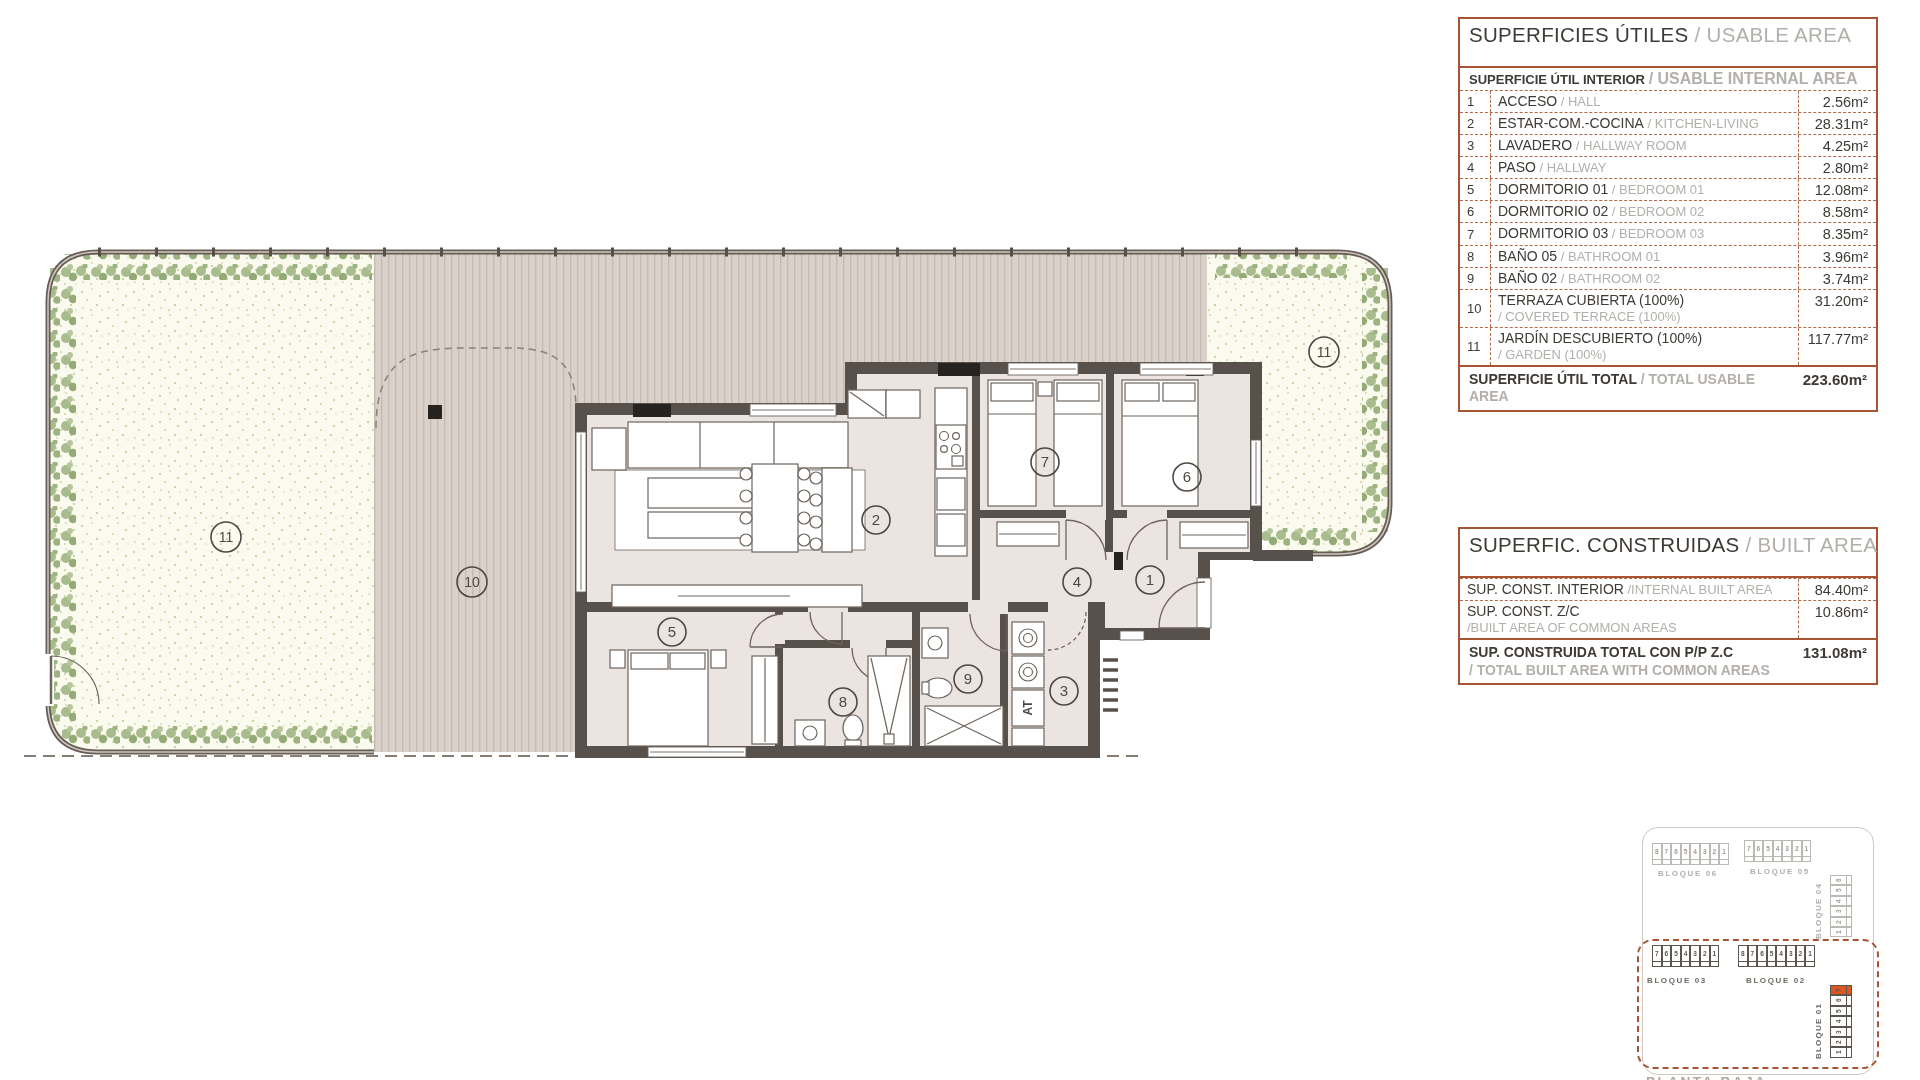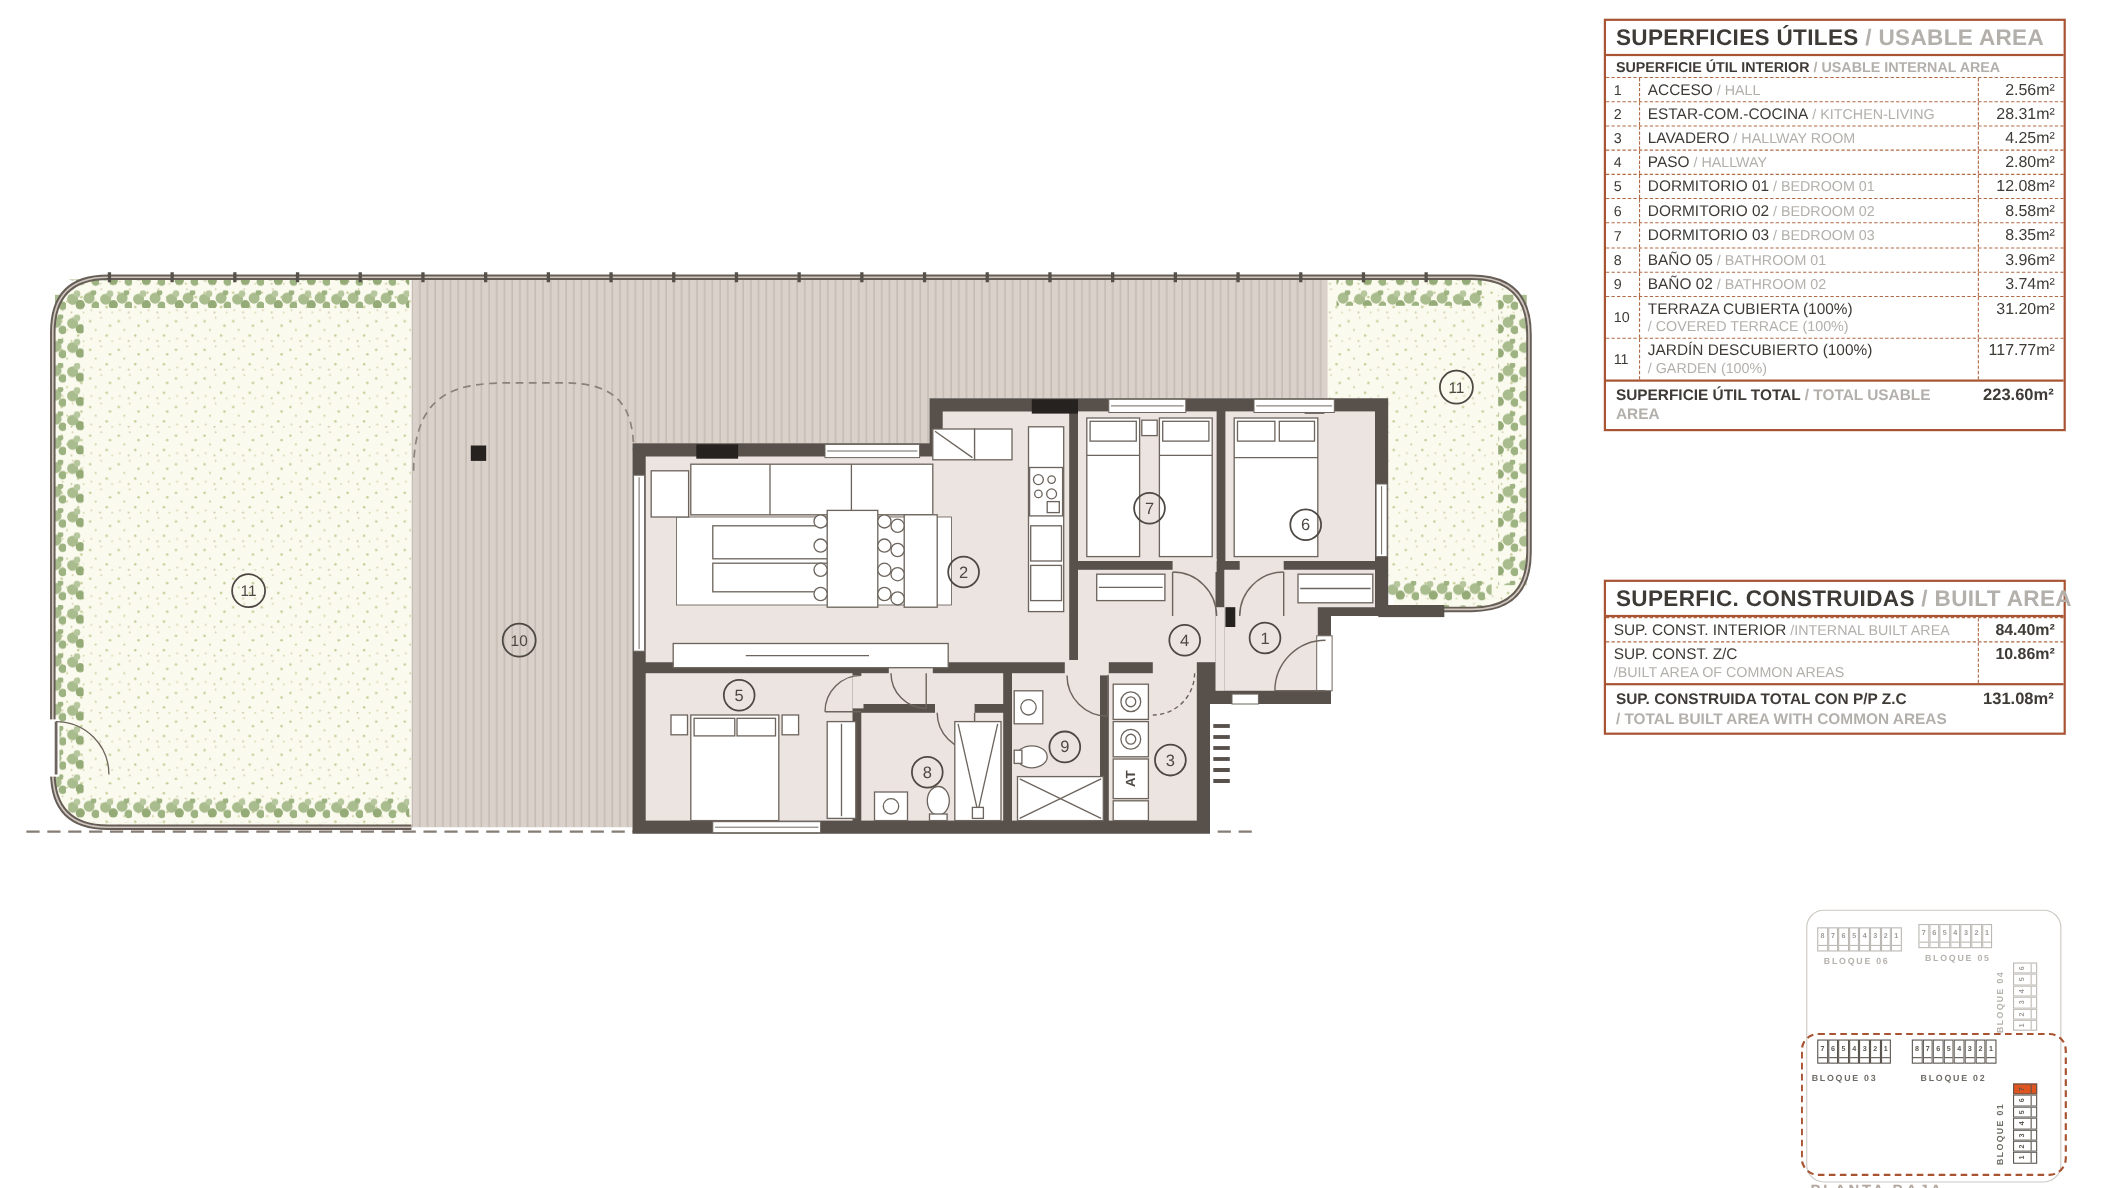--- a/index.html
+++ b/index.html
@@ -9,37 +9,37 @@
   html,body{margin:0;padding:0}
   body{width:1920px;height:1080px;position:relative;overflow:hidden;background:#fff;
        font-family:"Liberation Sans","DejaVu Sans",sans-serif;color:var(--ink)}
   svg text{font-family:"Liberation Sans","DejaVu Sans",sans-serif}
 
   
   .panel{position:absolute;left:1458px;width:420px;background:#fff;
          border:2px solid var(--accent);box-sizing:border-box}
   .panel.usable{top:17px}
   .panel.built{top:527px}
-  .phead{padding:4px 9px 2px;font-size:20.5px;font-weight:bold;letter-spacing:.3px;
+  .phead{padding:4px 9px 19px;font-size:20.5px;font-weight:normal;letter-spacing:.3px;
          border-bottom:2px solid var(--accent);white-space:nowrap}
   .phead .en{color:var(--grey)}
   .psub{padding:2px 9px;font-size:13px;font-weight:bold;white-space:nowrap}
-  .psub .en{color:var(--grey);font-size:13px}
+  .psub .en{color:var(--grey);font-size:16px}
   .rows{display:block}
   .trow{display:flex;border-top:1px dashed var(--dash);min-height:21px;font-size:14px;
         align-items:stretch}
   .td{box-sizing:border-box}
   .td.num{width:31px;border-right:1px dashed var(--dash);display:flex;align-items:center;
           padding-left:7px;font-size:13px;flex:none}
   .td.name{flex:1;padding:2px 7px;line-height:1.22;align-self:center}
   .td.name .en{color:var(--grey);font-size:13px}
   .td.val{width:78px;border-left:1px dashed var(--dash);display:flex;
           justify-content:flex-end;align-items:flex-start;
           padding:3px 8px 0 0;flex:none;font-size:14.5px}
-  .built .td.val{font-weight:bold}
+  .built .td.val{font-weight:normal}
   .twoline .td.name .en{display:block}
   .ptotal{display:flex;border-top:2px solid var(--accent);font-weight:bold;
           padding:4px 9px;font-size:14px;line-height:1.25;align-items:flex-start}
   .ptotal .name{flex:1}
   .ptotal .en{color:var(--grey)}
   .ptotal.stack .en{display:block}
   .ptotal .val{margin-left:16px;font-size:15px;white-space:nowrap}
 
   
   .siteplan{position:absolute;left:1642px;top:827px;width:264px;height:253px;font-weight:bold}

